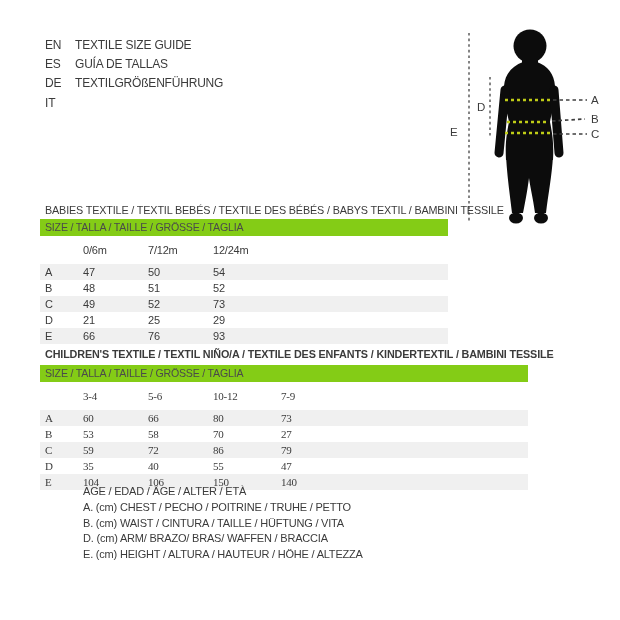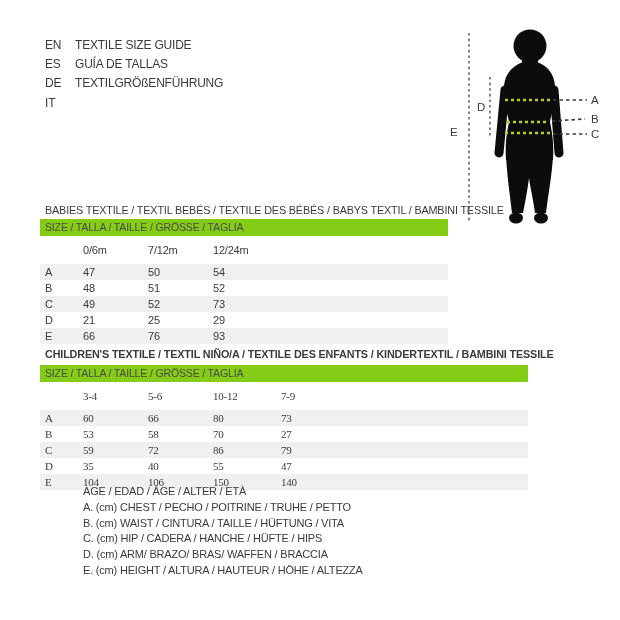--- a/index.html
+++ b/index.html
@@ -197,18 +197,17 @@
         <span>140</span>
         <span></span>
       </div>
     </div>
   </div>
 
   <div class="legend">
     <div>AGE / EDAD / ÂGE / ALTER / ETÀ</div>
     <div>A. (cm) CHEST / PECHO / POITRINE / TRUHE / PETTO</div>
     <div>B. (cm) WAIST / CINTURA / TAILLE / HÜFTUNG / VITA</div>
-    <div>C. (cm) HIP / CADERA / HANCHE / HÜFTE / HIPS</div>
     <div>D. (cm) ARM/ BRAZO/ BRAS/ WAFFEN / BRACCIA</div>
     <div>E. (cm) HEIGHT / ALTURA / HAUTEUR / HÖHE / ALTEZZA</div>
   </div>
 
 </div>
 
 </body></html>

